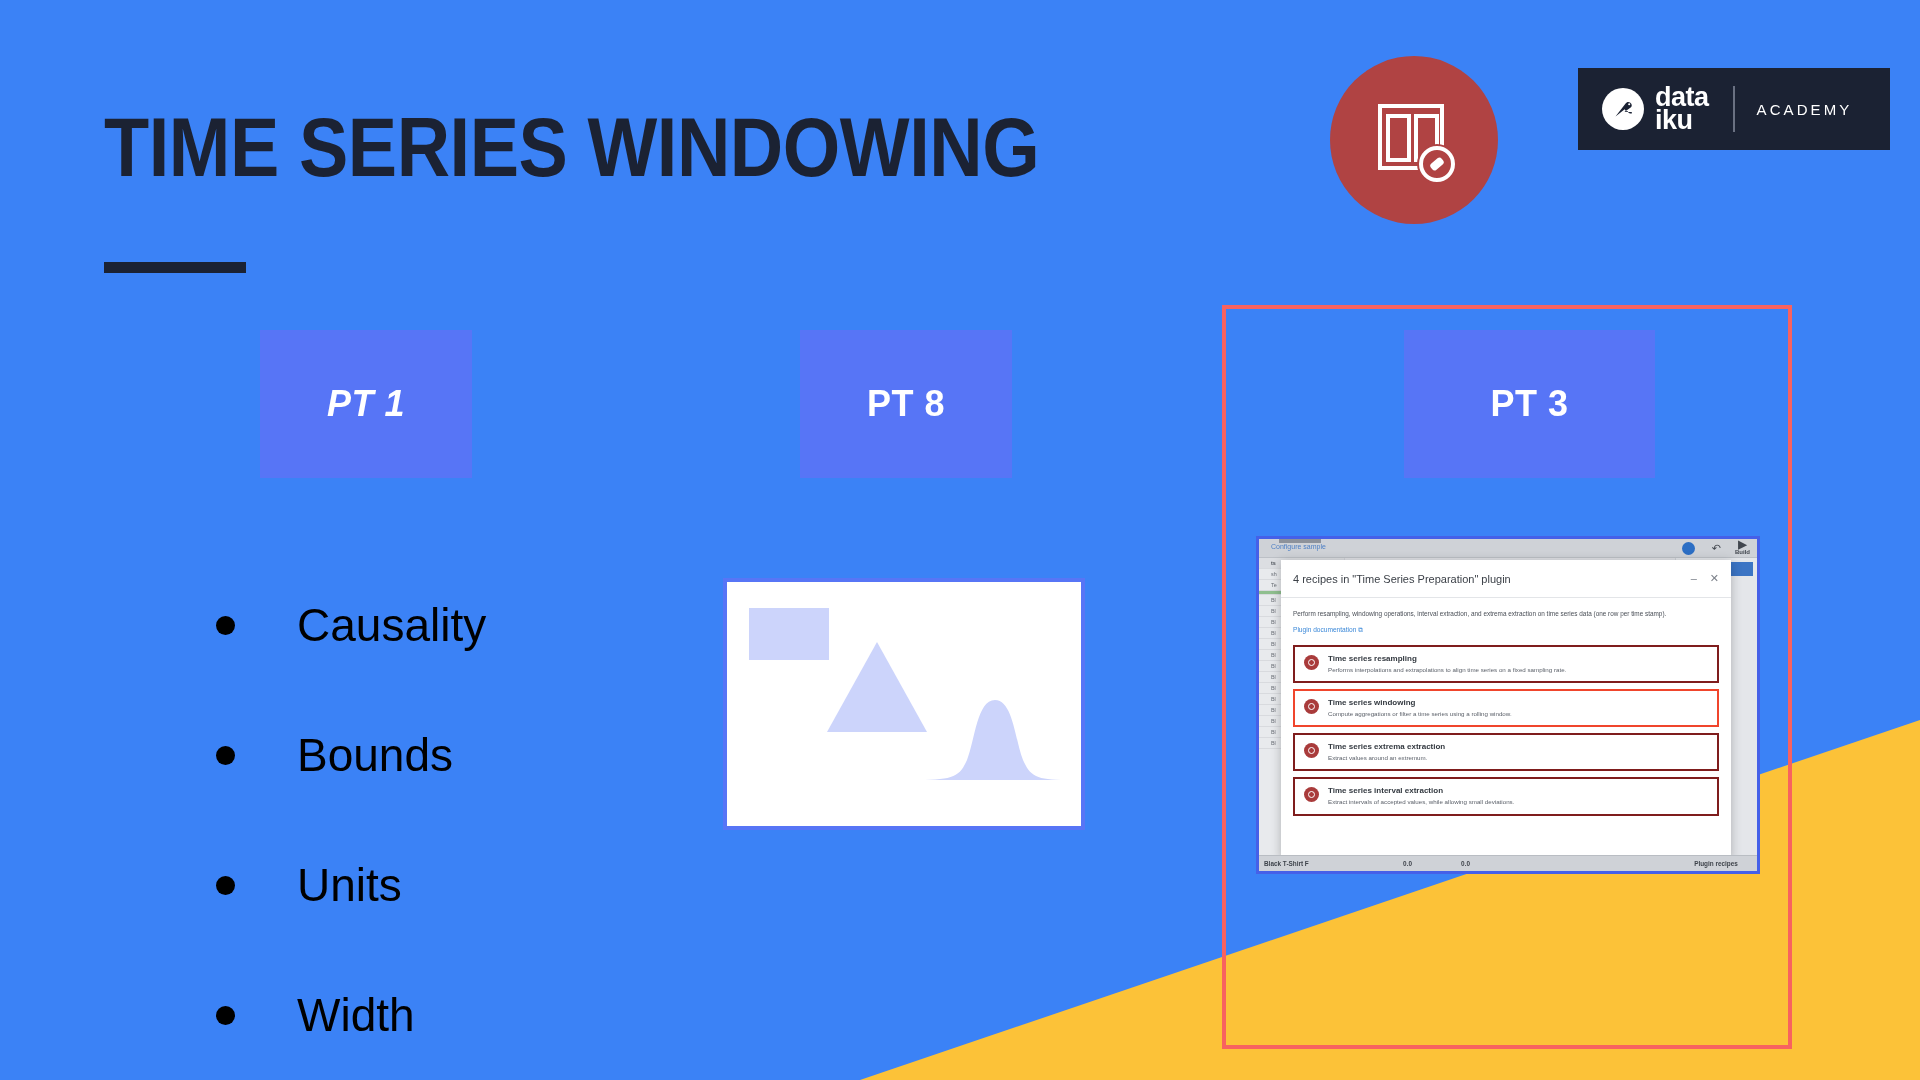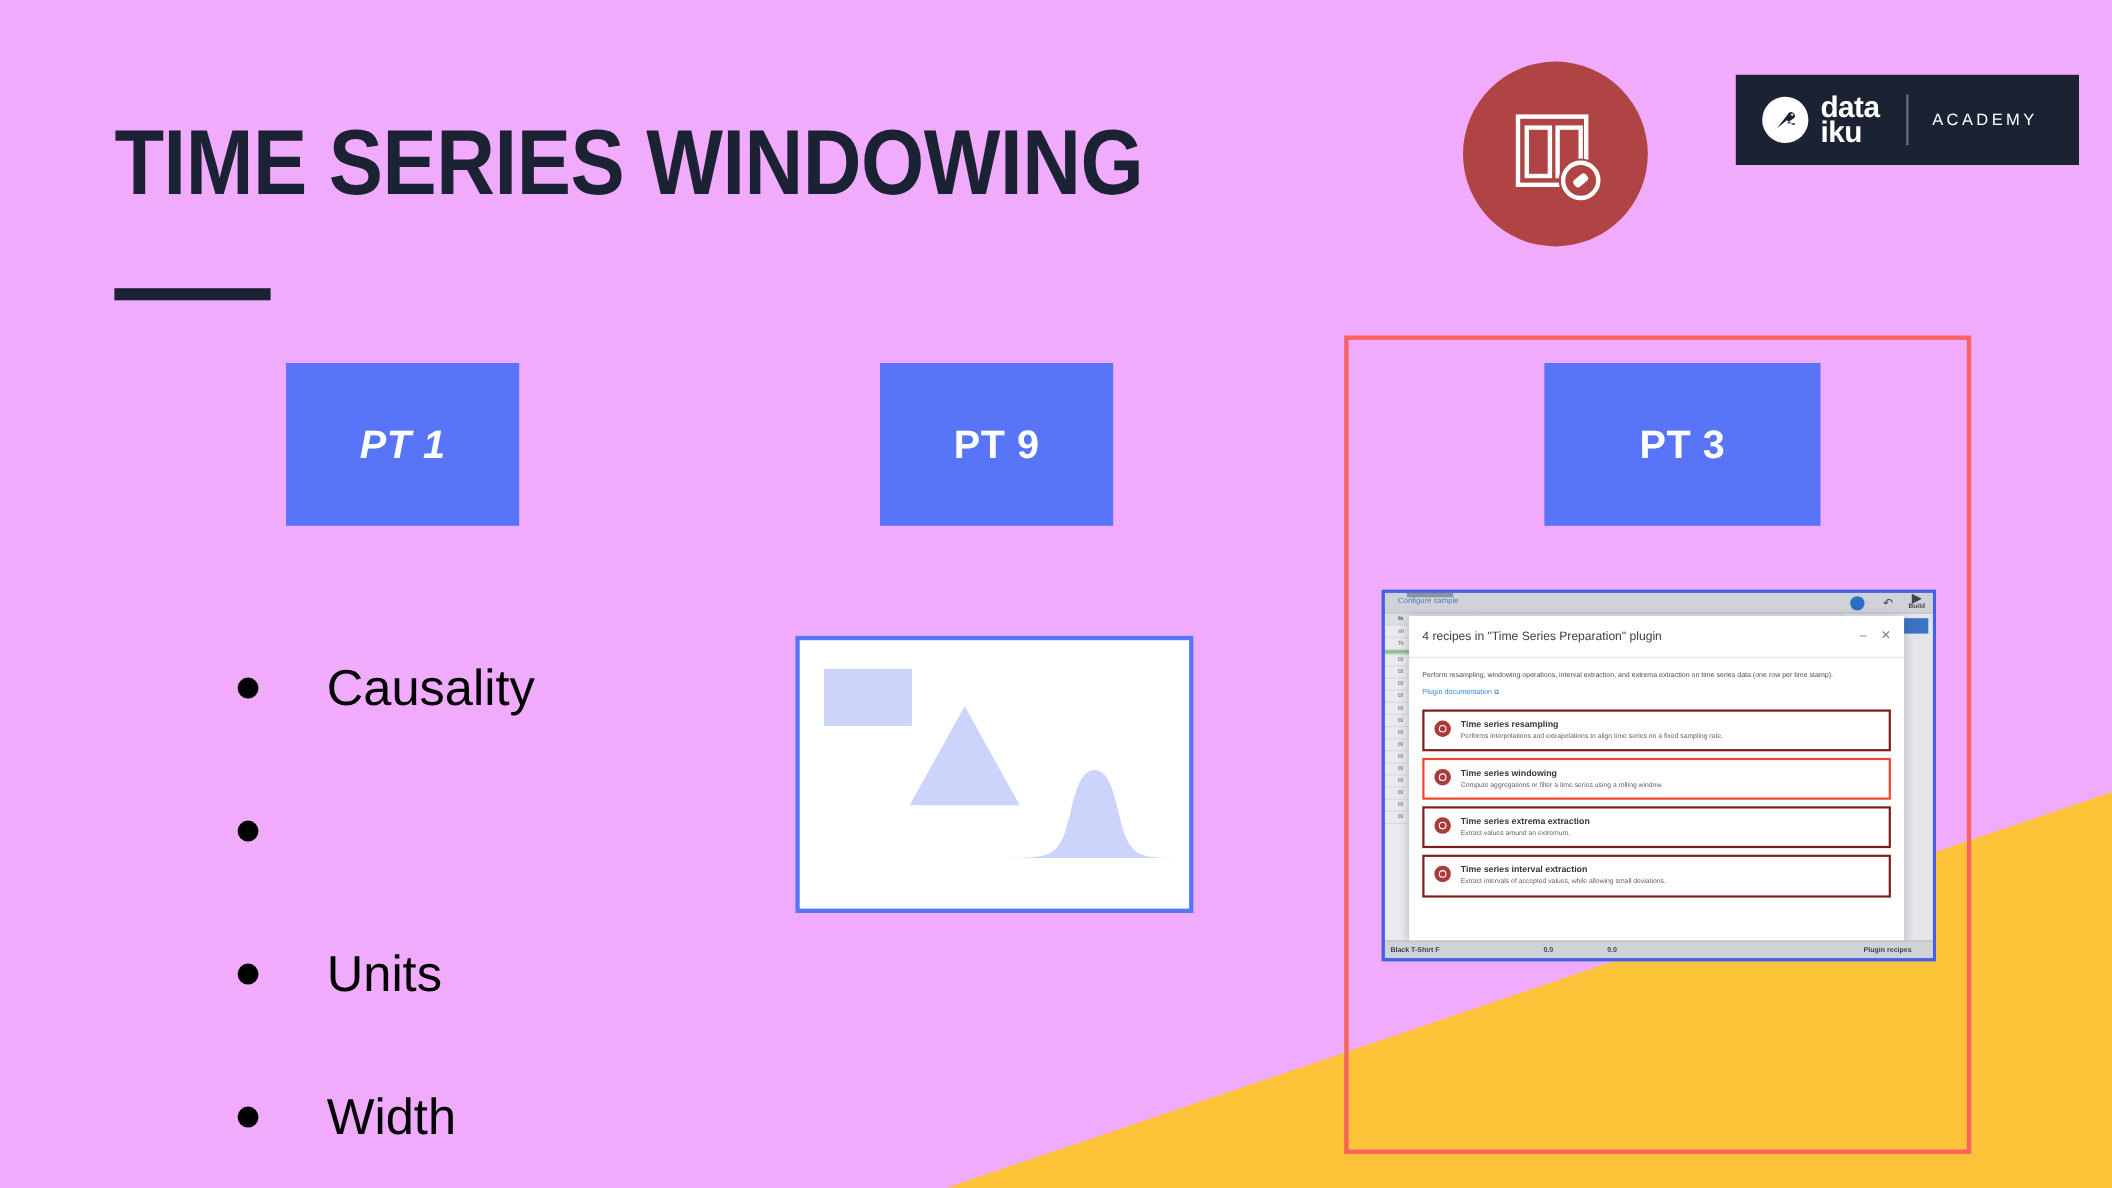--- a/index.html
+++ b/index.html
@@ -2,21 +2,21 @@
 <html><head>
 <meta charset="utf-8">
 <style>
   * { box-sizing: border-box; margin: 0; padding: 0; }
   html, body {
     width: 1920px; height: 1080px;
     background: #ffffff;
     font-family: "Liberation Sans", sans-serif;
     overflow: hidden;
   }
-  #slide { position: relative; width: 1920px; height: 1080px; background: #f0abfc; }
+  #slide { position: relative; width: 1920px; height: 1080px; background: #3b82f6; }
 
   
   .yellow-wedge {
     position: absolute; right: 0; bottom: 0;
     width: 1060px; height: 360px;
     z-index: 0;
   }
 
   
   .title {
@@ -235,30 +235,31 @@
     </span>
     <span class="wordmark">
       <span>data</span><br>
       <span>iku</span>
     </span>
     <span class="divider"></span>
     <span class="academy">ACADEMY</span>
   </div>
 
   <div class="pt-chip" id="pt1">PT 1</div>
-  <div class="pt-chip" id="pt2">PT 9</div>
+  <div class="pt-chip" id="pt2">PT 8</div>
   <div class="pt-chip" id="pt3">PT 3</div>
 
   <div class="bullets">
     <div class="bullet-row">
       <span class="bullet-dot"></span>
       <span class="bullet-text">Causality</span>
     </div>
     <div class="bullet-row">
       <span class="bullet-dot"></span>
+      <span class="bullet-text">Bounds</span>
     </div>
     <div class="bullet-row">
       <span class="bullet-dot"></span>
       <span class="bullet-text">Units</span>
     </div>
     <div class="bullet-row">
       <span class="bullet-dot"></span>
       <span class="bullet-text">Width</span>
     </div>
   </div>

